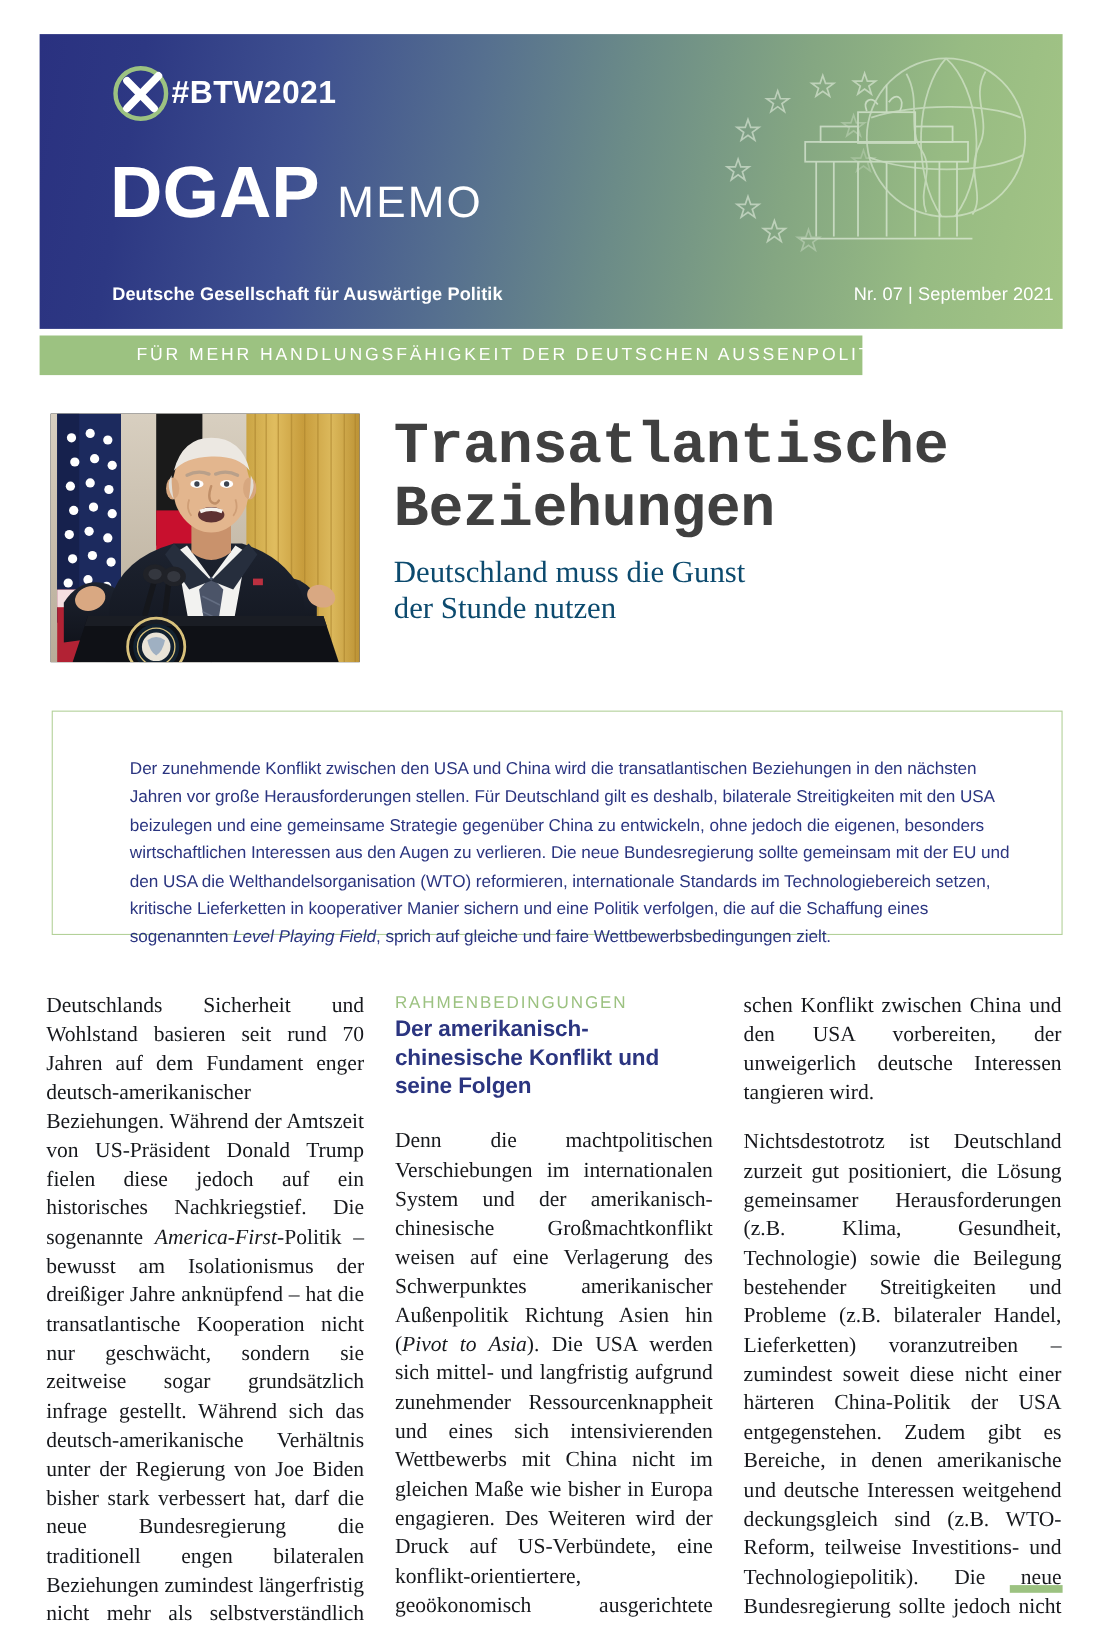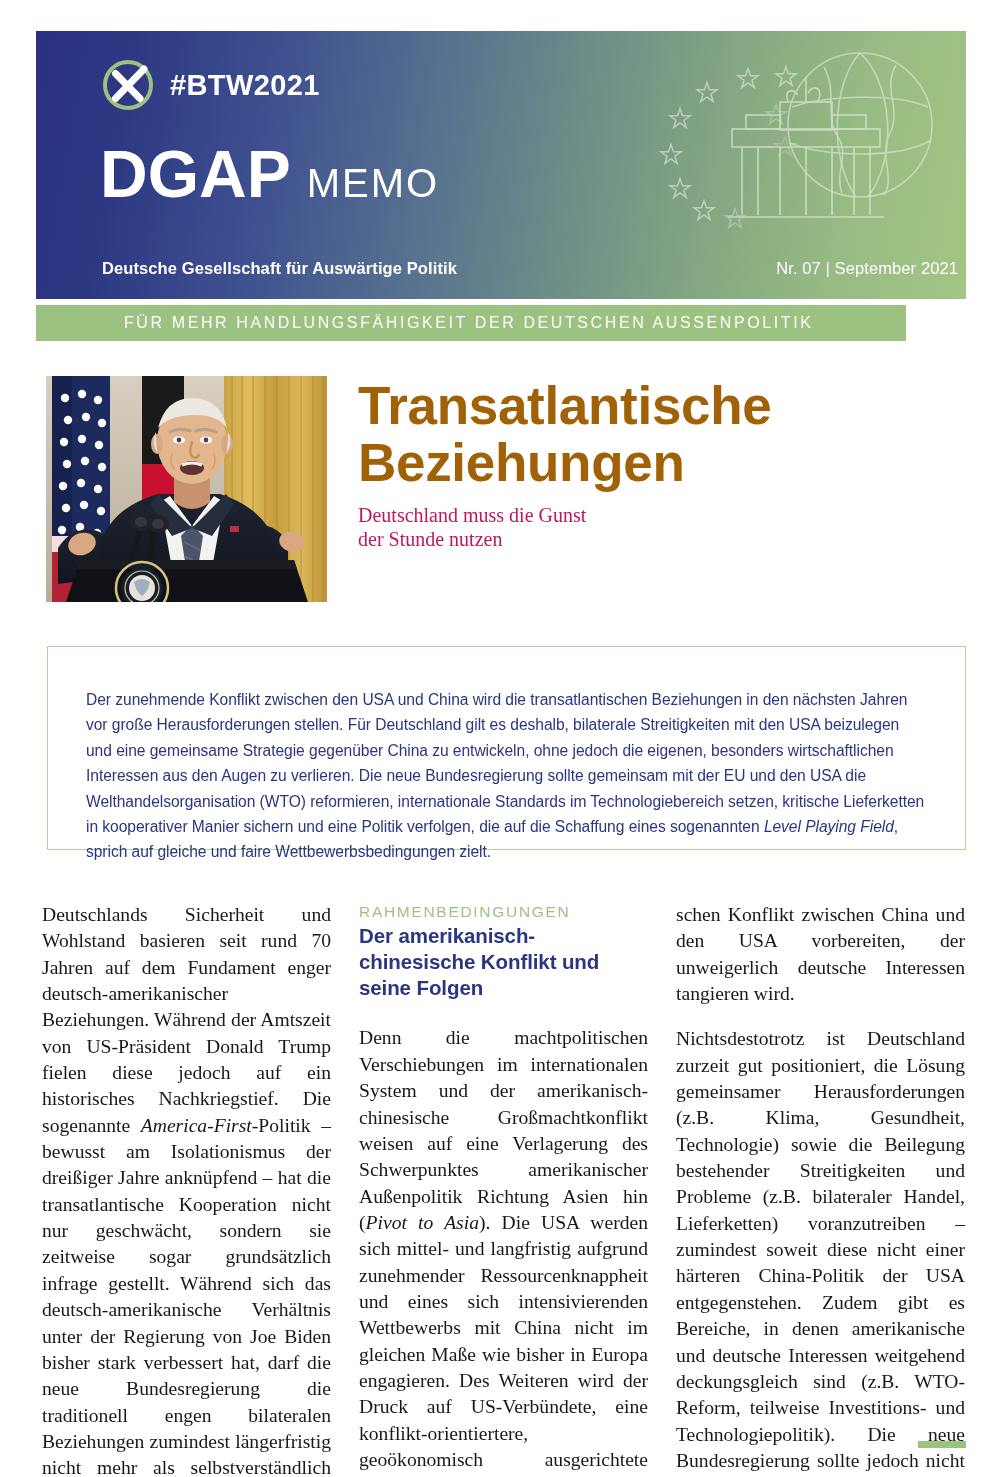--- a/index.html
+++ b/index.html
@@ -52,21 +52,20 @@
     opacity: .85;
     pointer-events: none;
   }
 
   .hashtag-row {
     position: absolute;
     left: 64px;
     top: 26px;
     display: flex;
     align-items: center;
-    gap: 14px;
   }
   .ballot-icon {
     width: 56px;
     height: 56px;
     flex: 0 0 auto;
   }
   .hashtag-text {
     color: #ffffff;
     font-size: 29px;
     font-weight: bold;
@@ -115,21 +114,21 @@
     font-size: 16.5px;
     font-weight: 500;
     letter-spacing: .1px;
   }
 
   
   .strapline {
     position: absolute;
     left: 36px;
     top: 305px;
-    width: 870px;
+    width: 748px;
     height: 36px;
     background: #9cc281;
     display: flex;
     align-items: center;
   }
   .strapline-text {
     color: #ffffff;
     font-size: 16px;
     letter-spacing: 2.6px;
     margin-left: 88px;
@@ -148,52 +147,53 @@
   }
   .hero-photo svg { display: block; }
 
   .titleblock {
     position: absolute;
     left: 358px;
     top: 378px;
     width: 610px;
   }
   .headline {
-    font-family: Liberation Sans, sans-serif;
-    color: #a16207;
+    font-family: Liberation Mono, monospace;
+    color: #404040;
     font-size: 53px;
     font-weight: bold;
     line-height: 1.07;
     letter-spacing: -.3px;
     margin: 0;
   }
   .subhead {
     font-family: "Liberation Serif", serif;
-    color: #be185d;
-    font-size: 20px;
+    color: #0c4a6e;
+    font-size: 28px;
     font-weight: normal;
     line-height: 1.18;
     margin: 13px 0 0 0;
   }
   .byline {
     font-family: "Liberation Serif", serif;
     color: #20232b;
     font-size: 16px;
     margin: 14px 0 0 0;
   }
 
   
   .abstract {
     position: absolute;
     left: 47px;
     top: 646px;
     width: 919px;
     height: 204px;
     border: 1.5px solid #b3d199;
     box-sizing: border-box;
+    padding-left: 32px;
   }
   .abstract p {
     margin: 0;
     padding: 40px 36px 0 38px;
     color: #2b3580;
     font-size: 15.6px;
     line-height: 1.63;
     text-align: left;
     letter-spacing: -.05px;
   }

